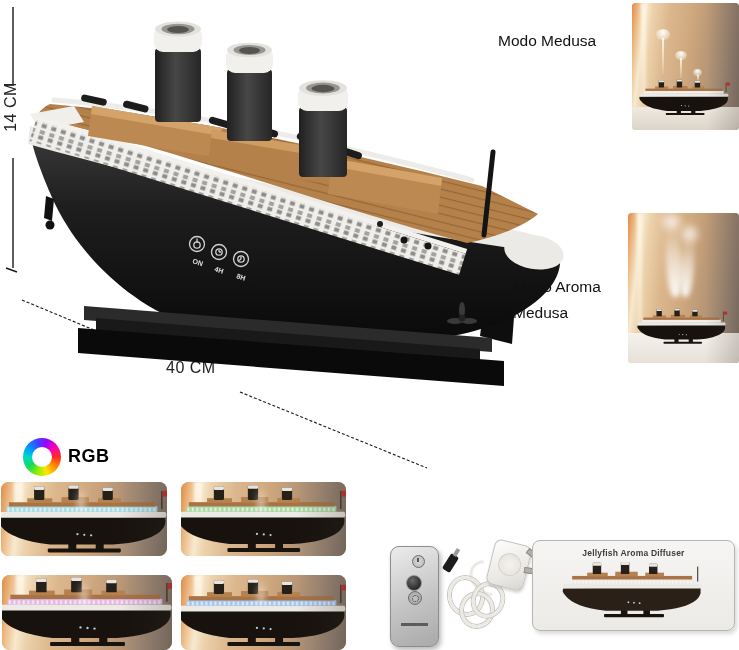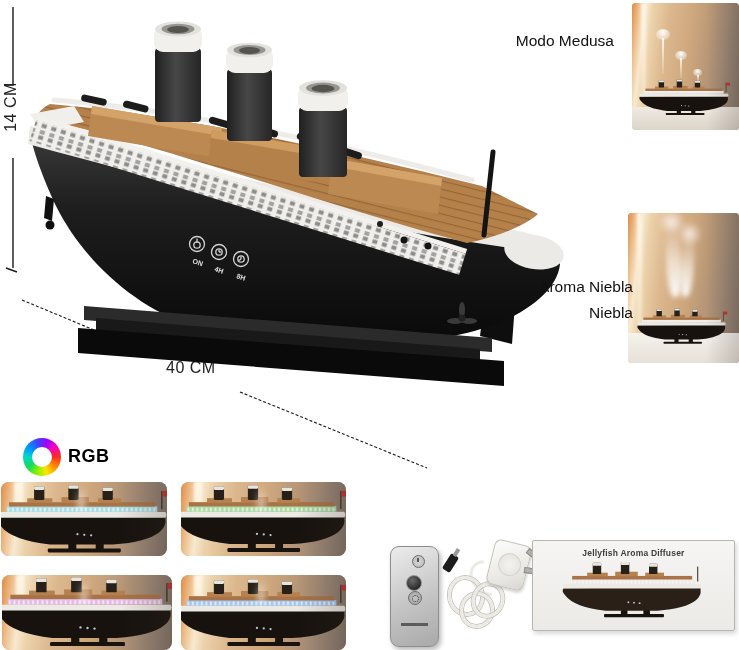--- a/index.html
+++ b/index.html
@@ -4,21 +4,21 @@
 <style>
   html,body{margin:0;padding:0;background:#fff;}
   #canvas{position:relative;width:739px;height:650px;background:#fff;overflow:hidden;
           font-family:"Liberation Sans",sans-serif;color:#1a1a1a;}
   .abs{position:absolute;}
 
   
   .dim-label{font-size:16px;color:#222;letter-spacing:.5px;}
   #dim-h-label{left:-19px;top:98px;width:60px;text-align:center;transform:rotate(-90deg);}
   #dim-l-label{left:166px;top:359px;}
-  .mode-label{font-size:15.5px;color:#111;text-align:right;line-height:26px;}
+  .mode-label{font-size:15.5px;color:#111;text-align:left;line-height:26px;}
   #label-medusa{left:498px;top:28px;width:116px;}
   #label-niebla{left:513px;top:274px;width:120px;}
 
   
   #rgb-wheel{left:23px;top:438px;width:38px;height:38px;border-radius:50%;
     background:conic-gradient(from 90deg,#ff2d20,#ff8a00,#ffe600,#8cf000,#14d95c,#00d9c8,#0096ff,#3c46ff,#9b00ff,#ff00b4,#ff2d20);}
   #rgb-wheel::after{content:"";position:absolute;inset:9px;border-radius:50%;background:#fff;}
   #rgb-label{left:68px;top:446px;font-size:18px;font-weight:bold;color:#000;letter-spacing:.5px;}
 
   
@@ -84,21 +84,21 @@
   #dc-plug::after{content:"";position:absolute;left:2px;top:-7px;width:4px;height:8px;background:#9a9a9a;}
   .coil{position:absolute;border-radius:50%;border:3.5px solid #eceae5;box-shadow:0 0 0 1px #c8c5bf,inset 0 0 0 1px #c8c5bf;}
   #coil1{left:10px;top:42px;width:30px;height:34px;transform:rotate(-12deg);}
   #coil2{left:22px;top:58px;width:28px;height:30px;transform:rotate(8deg);}
   #coil3{left:34px;top:48px;width:26px;height:30px;transform:rotate(22deg);}
   #cord{left:30px;top:28px;width:34px;height:26px;border:3px solid #eceae5;border-color:transparent transparent #eceae5 #eceae5;
     border-radius:50%;transform:rotate(40deg);}
 
   
   #box{left:532px;top:540px;width:201px;height:89px;background:linear-gradient(#f6f5f3,#eceae7);
-    border:1px solid #b7b5b1;border-radius:2px;box-shadow:2px 3px 4px rgba(0,0,0,.15);}
+    border:1px solid #b7b5b1;border-radius:8px;box-shadow:2px 3px 4px rgba(0,0,0,.15);}
   #box-title{position:absolute;left:0;right:0;top:7px;text-align:center;font-size:8.5px;font-weight:bold;
     color:#3c3c3c;letter-spacing:.2px;}
   #box-boat{position:absolute;left:26px;top:18px;width:150px;height:62px;}
 
   svg text{font-family:"Liberation Sans",sans-serif;}
 </style>
 </head>
 <body>
 
 <div id="canvas">
@@ -295,22 +295,22 @@
     <div class="table" style="height:20%;background:linear-gradient(#f5f2ed,#e6e0d7)"></div>
     <svg class="mini" viewBox="0 0 160 62" style="left:6%;bottom:12%;width:86%">
         <use href="#miniboat"></use>
       </svg>
     <div class="mist" style="left:34%;bottom:44%;width:15px;height:80px;transform:rotate(-3deg)"></div>
     <div class="mist" style="left:48%;bottom:44%;width:13px;height:68px;transform:rotate(4deg)"></div>
     <div class="shade"></div>
   </div>
 
   <div class="abs mode-label" id="label-niebla">
-    <span>Aroma Niebla</span><br>
-    <span>Niebla</span>
+    <span>Modo Aroma</span><br>
+    <span>Medusa</span>
   </div>
 
   <div class="abs" id="rgb-wheel"></div>
   <div class="abs" id="rgb-label">RGB</div>
 
   <div class="photo rounded ledphoto" id="photo-c1" style="--led: #a6dde4; --flag: #c9302c;">
     <div class="bg"></div>
     <div class="lightbar"></div>
     <svg class="mini" viewBox="0 0 160 62">
         <use href="#miniboat"></use>

